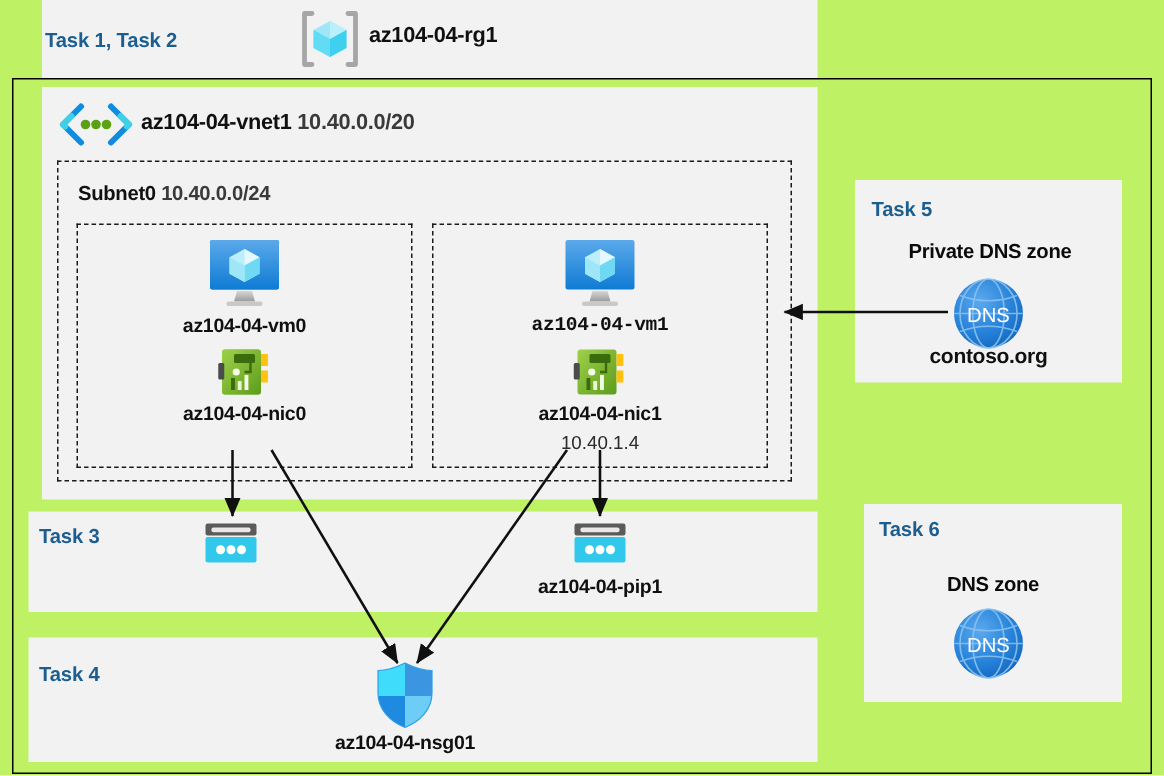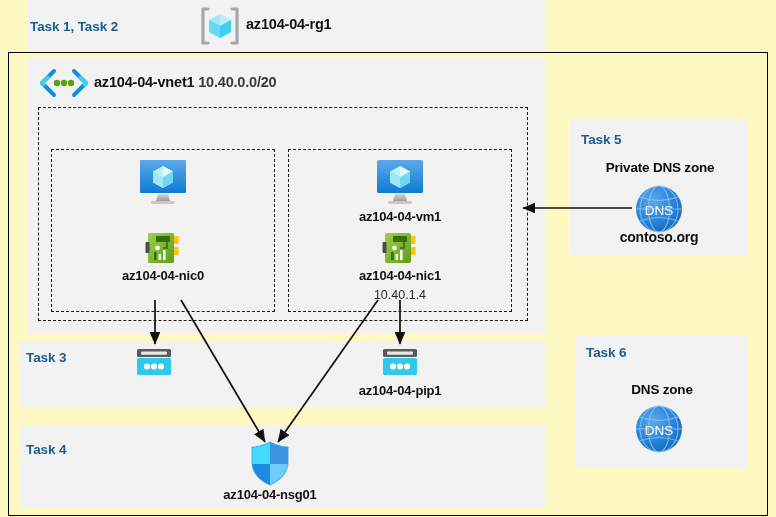--- a/index.html
+++ b/index.html
@@ -8,21 +8,21 @@
     background: #ffffff;
   }
   body {
     font-family: "Liberation Sans", sans-serif;
     -webkit-font-smoothing: antialiased;
   }
   #canvas {
     position: relative;
     width: 776px;
     height: 517px;
-    background: #fef9c3;
+    background: #bef264;
     overflow: hidden;
   }
   
   .panel {
     position: absolute;
     background: #f2f2f2;
   }
   .outer-border {
     position: absolute;
     border: 1.6px solid #000000;
@@ -139,20 +139,23 @@
       <circle cx="33" cy="15" r="3.2" fill="#5aa214"></circle>
     </svg>
   </div>
 
   <div class="res-title" style="left:94px; top:74px;">
     <span class="hdr-bold">az104-04-vnet1</span><span>&nbsp;</span><span class="hdr-reg">10.40.0.0/20</span>
   </div>
 
   <div class="dashed-box" style="left:38px; top:107px; width:490px; height:214px;"></div>
 
+  <div class="subnet-title" style="left:52px; top:121px;">
+    <span class="hdr-bold">Subnet0</span><span>&nbsp;</span><span class="hdr-reg">10.40.0.0/24</span>
+  </div>
 
   <div class="dashed-box" style="left:51px; top:149px; width:224px; height:163px;"></div>
 
   <div class="icon" style="left:136px; top:158px; width:54px; height:48px;">
     <svg width="54" height="48" viewBox="0 0 54 48">
       <rect x="4" y="2" width="46" height="33" rx="1.5" fill="#1e8fe0"></rect>
       <rect x="4" y="2" width="46" height="33" rx="1.5" fill="url(#vmg0)"></rect>
       <defs>
         <linearGradient id="vmg0" x1="0" y1="0" x2="0" y2="1">
           <stop offset="0" stop-color="#5ba9ea"></stop>
@@ -165,20 +168,21 @@
       </defs>
       <polygon points="22,36 32,36 34,43 20,43" fill="url(#vmstand0)"></polygon>
       <rect x="15" y="43" width="24" height="3" rx="1.4" fill="#c9c9c9"></rect>
       <polygon points="27,8 37,13.5 37,24.5 27,30 17,24.5 17,13.5" fill="#bdeefb"></polygon>
       <polygon points="27,8 37,13.5 27,19" fill="#e4f8fe"></polygon>
       <polygon points="27,19 37,13.5 37,24.5 27,30" fill="#6fd9f4"></polygon>
       <polygon points="27,19 17,13.5 17,24.5 27,30" fill="#9fe7f8"></polygon>
     </svg>
   </div>
 
+  <div class="node-label" style="left:83px; top:209px; width:160px;">az104-04-vm0</div>
 
   <div class="icon" style="left:145px; top:230px; width:36px; height:36px;">
     <svg width="36" height="36" viewBox="0 0 36 36">
       <rect x="3" y="3" width="26" height="30" rx="2" fill="#7cb92c"></rect>
       <rect x="3" y="3" width="26" height="30" rx="2" fill="url(#nicg0)"></rect>
       <defs>
         <linearGradient id="nicg0" x1="0" y1="0" x2="1" y2="1">
           <stop offset="0" stop-color="#9ed14a"></stop>
           <stop offset="1" stop-color="#5e9c1c"></stop>
         </linearGradient>
@@ -215,21 +219,21 @@
       </defs>
       <polygon points="22,36 32,36 34,43 20,43" fill="url(#vmstand1)"></polygon>
       <rect x="15" y="43" width="24" height="3" rx="1.4" fill="#c9c9c9"></rect>
       <polygon points="27,8 37,13.5 37,24.5 27,30 17,24.5 17,13.5" fill="#bdeefb"></polygon>
       <polygon points="27,8 37,13.5 27,19" fill="#e4f8fe"></polygon>
       <polygon points="27,19 37,13.5 37,24.5 27,30" fill="#6fd9f4"></polygon>
       <polygon points="27,19 17,13.5 17,24.5 27,30" fill="#9fe7f8"></polygon>
     </svg>
   </div>
 
-  <div class="node-label" style="left:320px; top:209px; width:160px;">az104-04-vm1</div>
+  <div class="node-label" style="left:320px; top:209px; width:160px;font-family:Liberation Mono, monospace;">az104-04-vm1</div>
 
   <div class="icon" style="left:382px; top:230px; width:36px; height:36px;">
     <svg width="36" height="36" viewBox="0 0 36 36">
       <rect x="3" y="3" width="26" height="30" rx="2" fill="url(#nicg1)"></rect>
       <defs>
         <linearGradient id="nicg1" x1="0" y1="0" x2="1" y2="1">
           <stop offset="0" stop-color="#9ed14a"></stop>
           <stop offset="1" stop-color="#5e9c1c"></stop>
         </linearGradient>
       </defs>

